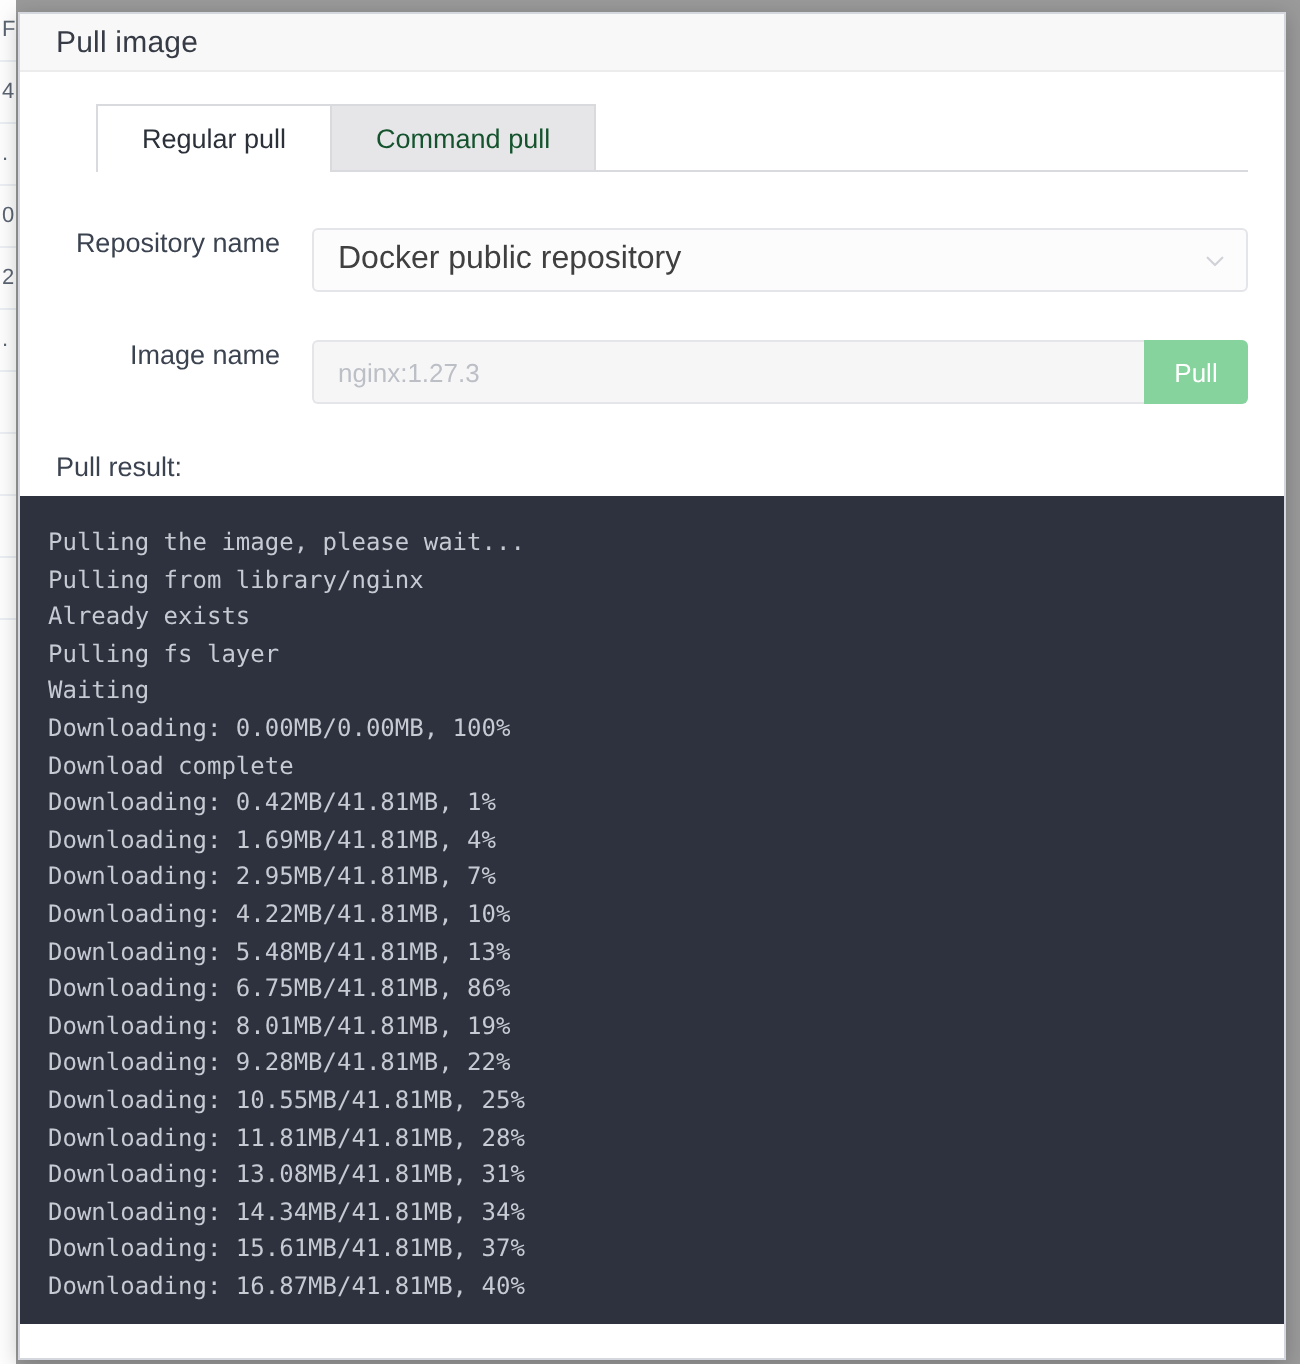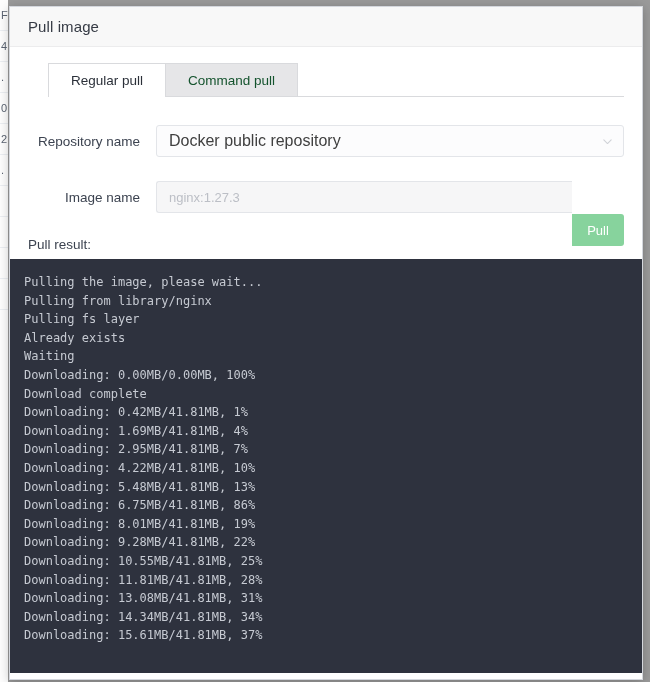--- a/index.html
+++ b/index.html
@@ -50,21 +50,21 @@
     width: 634px;
     height: 674px;
     background: #ffffff;
     border: 1px solid #d4d7dd;
     box-sizing: border-box;
     box-shadow: 0 2px 10px rgba(0,0,0,0.22);
     overflow: hidden;
   }
 
   #modal-header {
-    height: 40px;
+    height: 29px;
     background: #f8f8f8;
     border-bottom: 1px solid #ececed;
     box-sizing: border-box;
     display: flex;
     align-items: center;
     padding-left: 18px;
   }
   #modal-title {
     font-size: 15px;
     color: #363b45;
@@ -114,21 +114,21 @@
     height: 1px;
     background: #ffffff;
   }
 
   
   .form-area {
     padding-top: 28px;
   }
   .form-row {
     display: flex;
-    align-items: center;
+    align-items: flex-start;
     margin-bottom: 24px;
   }
   .form-label {
     width: 112px;
     text-align: right;
     padding-right: 16px;
     font-size: 13.5px;
     color: #3c4350;
     flex: none;
   }
@@ -185,21 +185,20 @@
     width: 52px;
     height: 32px;
     border: none;
     border-radius: 0 3px 3px 0;
     background: #87d39d;
     color: #ffffff;
     font-size: 13px;
     cursor: pointer;
     font-family: "Liberation Sans", sans-serif;
     flex: none;
-    margin-top: 33px;
   }
 
   
   .result-label {
     font-size: 13.5px;
     color: #3c4350;
     margin-top: 6px;
     margin-bottom: 7px;
   }
   #log-panel {
@@ -275,33 +274,34 @@
       </div>
 
     </div>
 
     <div class="result-label">Pull result:</div>
   </div>
 
   <div id="log-panel">
       <div class="log-line">Pulling the image, please wait...</div>
       <div class="log-line">Pulling from library/nginx</div>
+      <div class="log-line">Already exists</div>
       <div class="log-line">Pulling fs layer</div>
-      <div class="log-line">Already exists</div>
       <div class="log-line">Waiting</div>
       <div class="log-line">Downloading: 0.00MB/0.00MB, 100%</div>
       <div class="log-line">Download complete</div>
       <div class="log-line">Downloading: 0.42MB/41.81MB, 1%</div>
       <div class="log-line">Downloading: 1.69MB/41.81MB, 4%</div>
       <div class="log-line">Downloading: 2.95MB/41.81MB, 7%</div>
       <div class="log-line">Downloading: 4.22MB/41.81MB, 10%</div>
       <div class="log-line">Downloading: 5.48MB/41.81MB, 13%</div>
       <div class="log-line">Downloading: 6.75MB/41.81MB, 86%</div>
       <div class="log-line">Downloading: 8.01MB/41.81MB, 19%</div>
       <div class="log-line">Downloading: 9.28MB/41.81MB, 22%</div>
       <div class="log-line">Downloading: 10.55MB/41.81MB, 25%</div>
       <div class="log-line">Downloading: 11.81MB/41.81MB, 28%</div>
       <div class="log-line">Downloading: 13.08MB/41.81MB, 31%</div>
       <div class="log-line">Downloading: 14.34MB/41.81MB, 34%</div>
       <div class="log-line">Downloading: 15.61MB/41.81MB, 37%</div>
+      <div class="log-line">Downloading: 16.87MB/41.81MB, 40%</div>
     </div>
 
 </div>
 
 </body></html>

